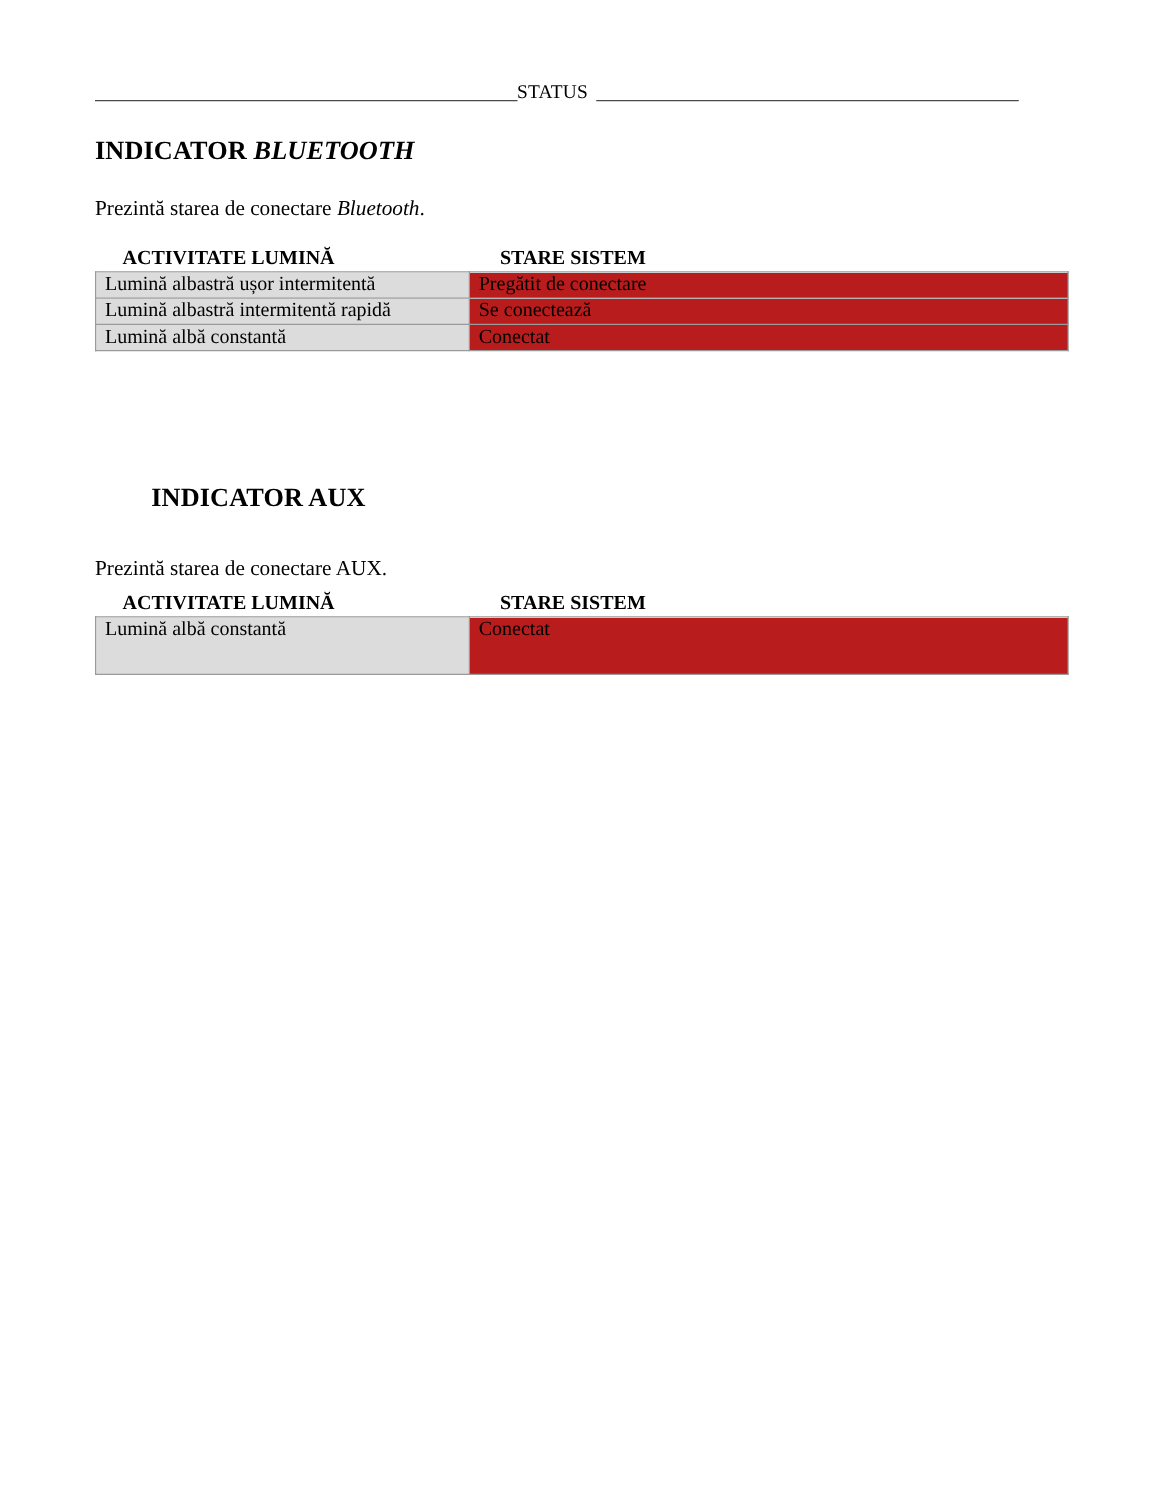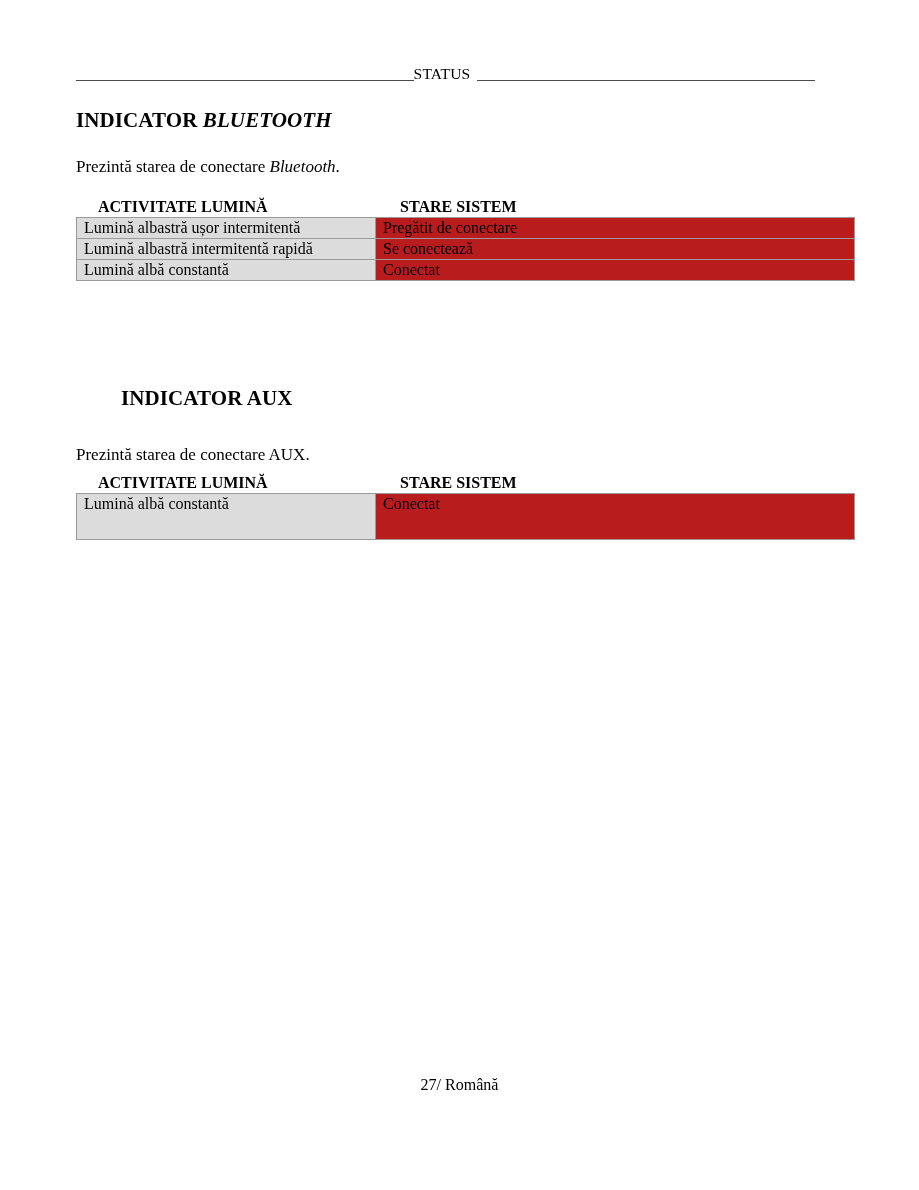--- a/index.html
+++ b/index.html
@@ -201,15 +201,14 @@
       <col class="c-state">
     </colgroup>
     <tbody>
       <tr>
         <td class="cell-activity">Lumină albă constantă</td>
         <td class="cell-state">Conectat</td>
       </tr>
     </tbody>
   </table>
 
-  <div class="footer">27/ Română</div>
 
 </div>
 
 </body></html>

